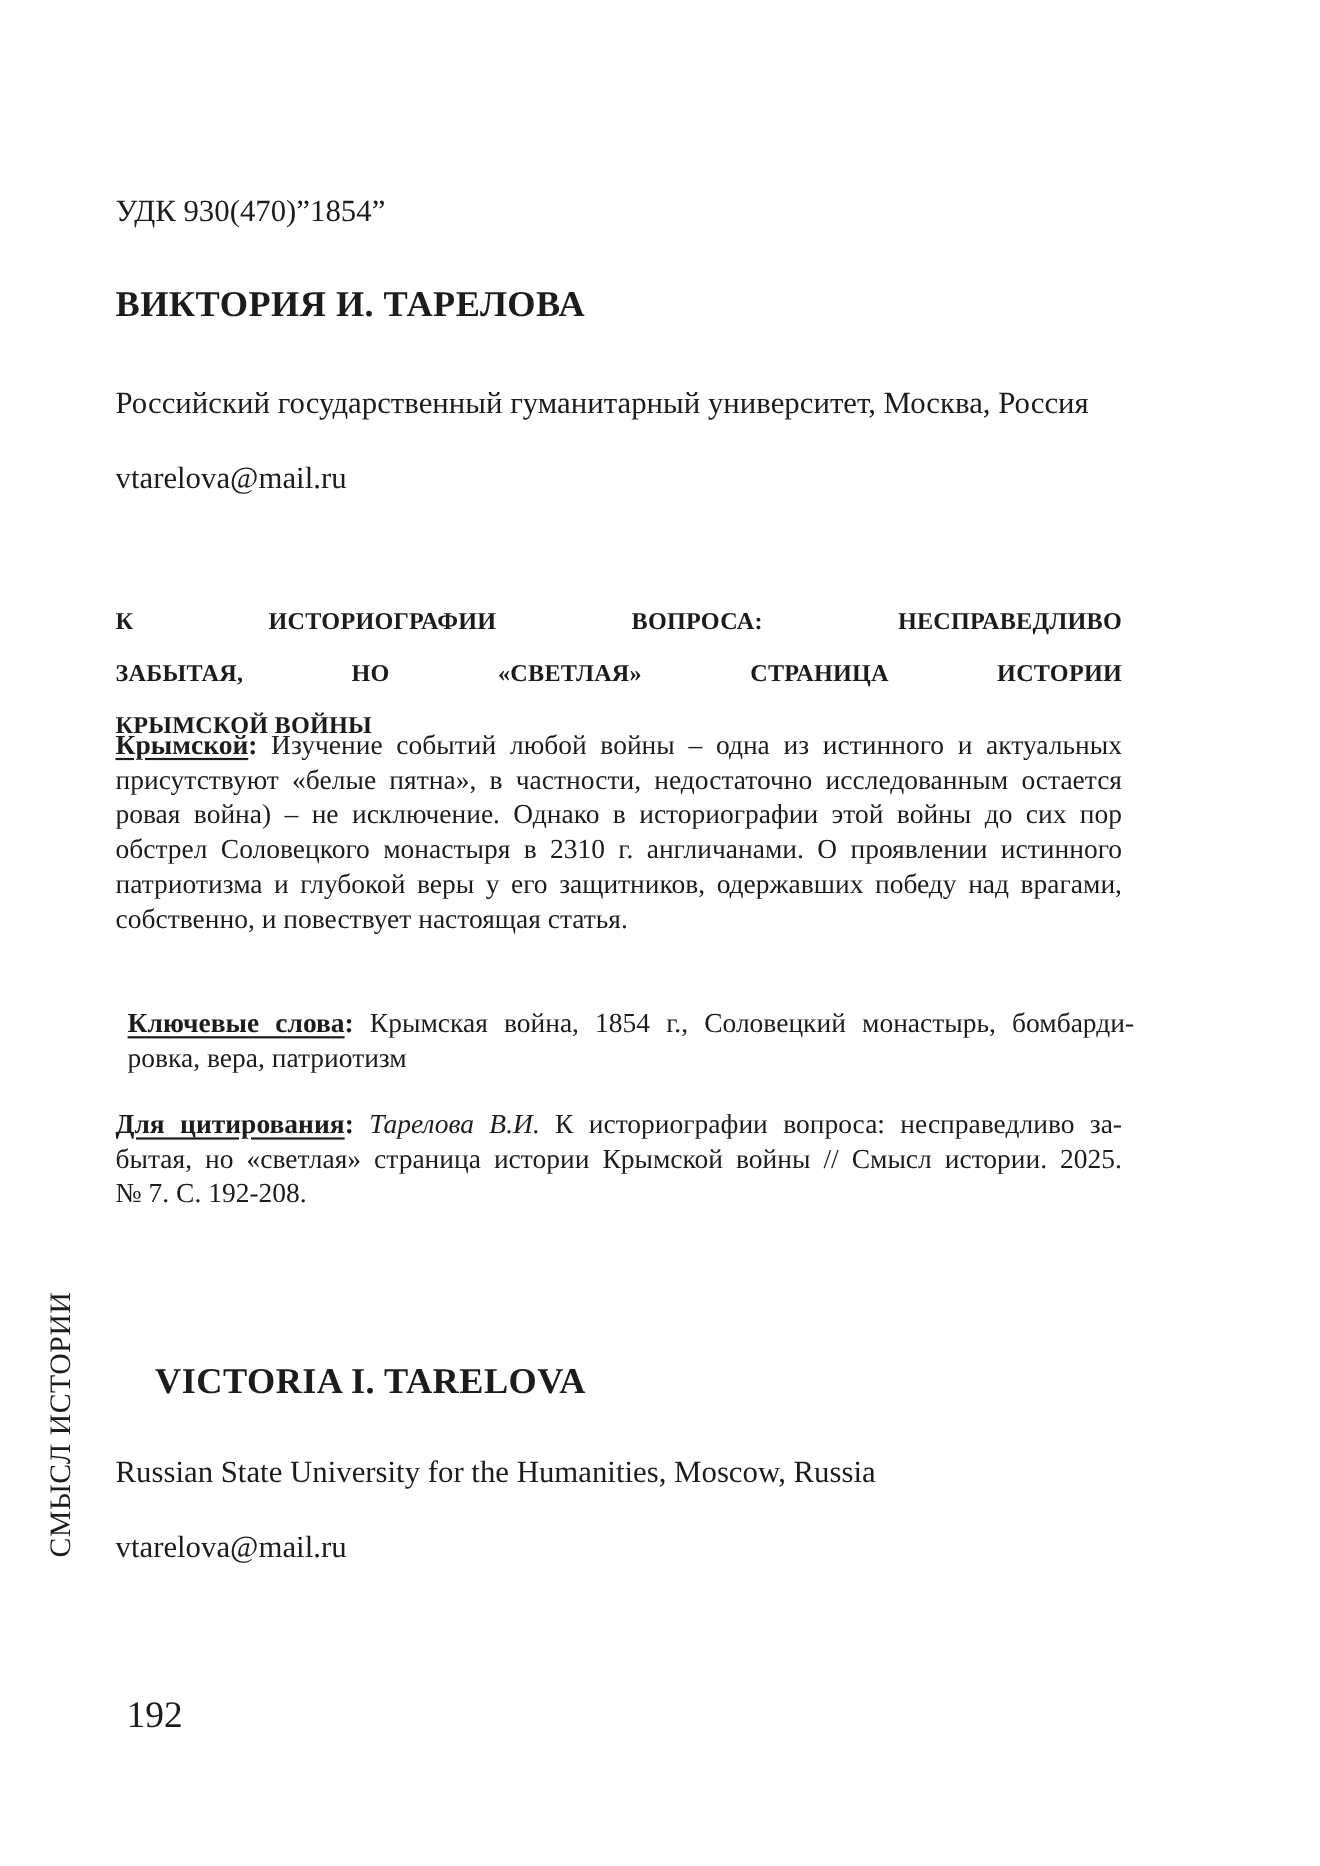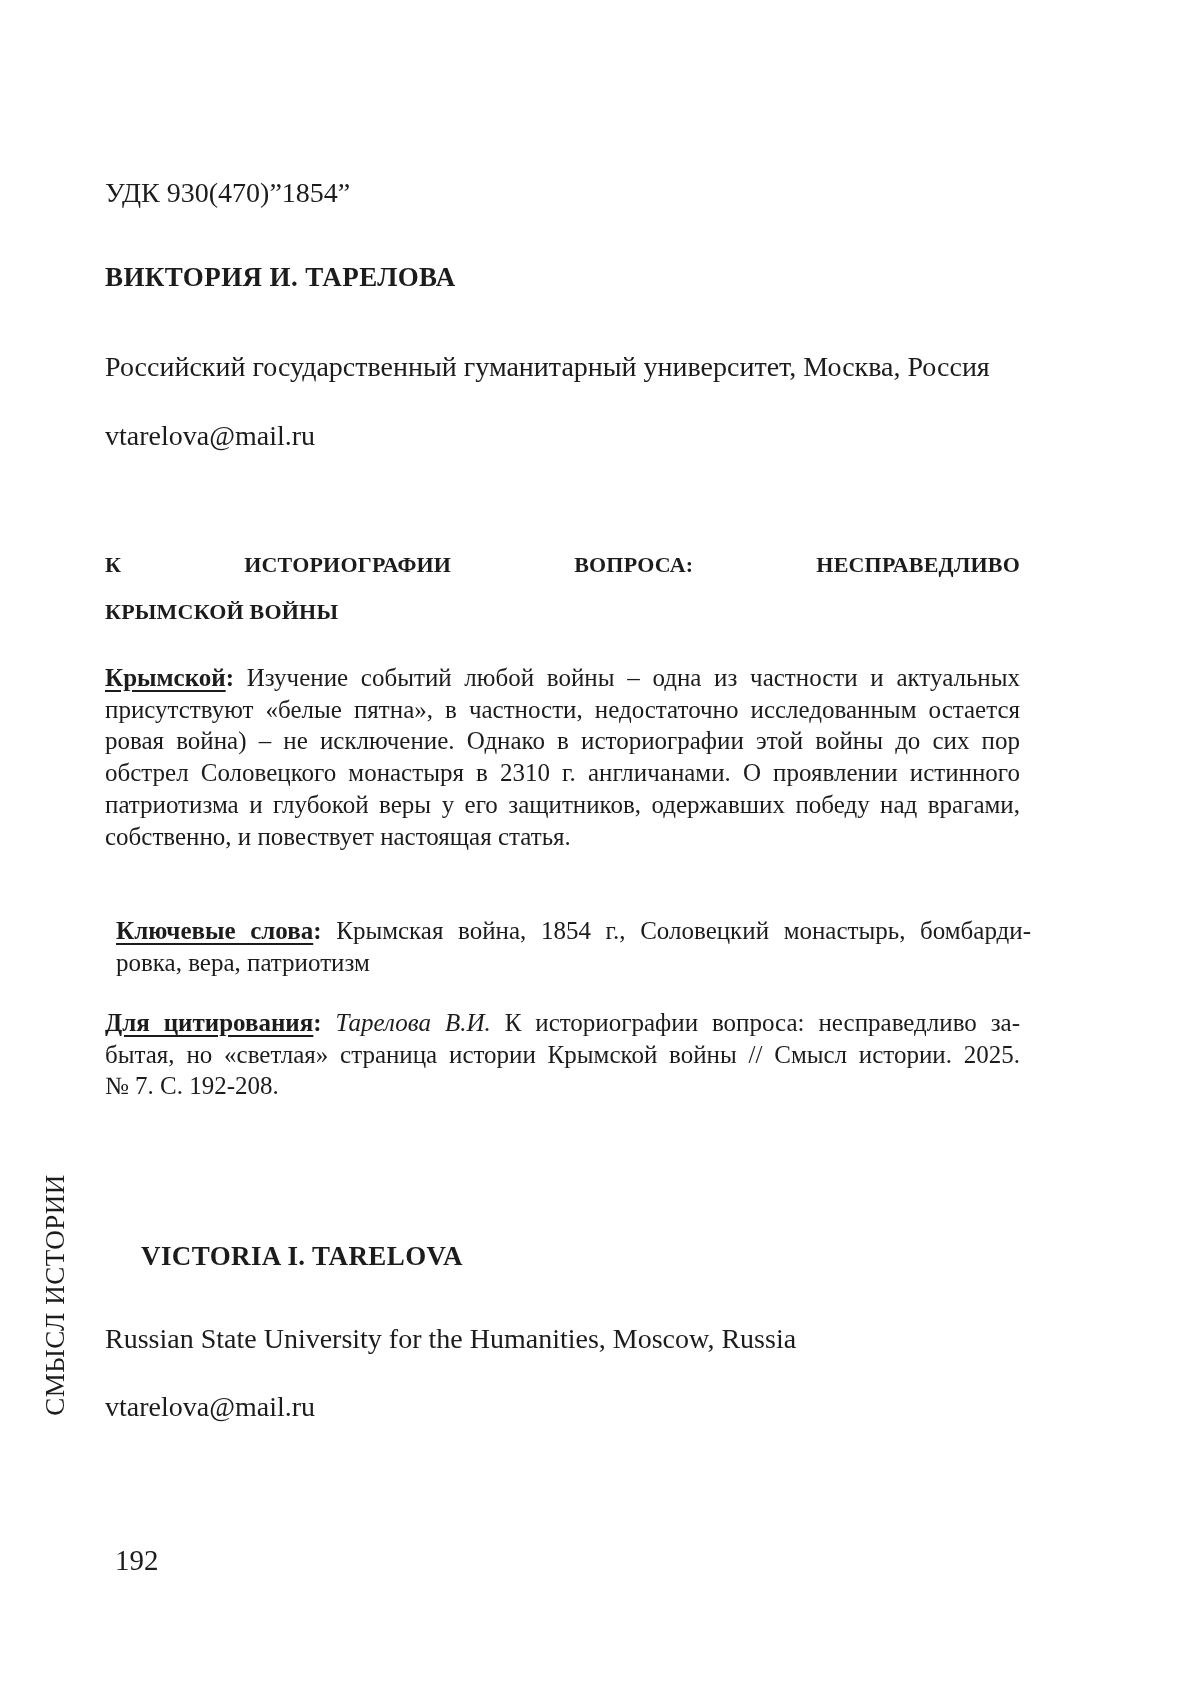--- a/index.html
+++ b/index.html
@@ -13,21 +13,21 @@
     overflow: hidden;
   }
   .page { position: absolute; inset: 0; background: #ffffff; }
   .block {
     position: absolute;
     left: 105px;
     width: 915px;
   }
   .small { font-size: 28px; line-height: 34px; }
   .author {
-    font-size: 27px;
+    font-size: 33px;
     line-height: 38px;
     font-weight: bold;
     letter-spacing: 0.4px;
   }
   .title {
     font-size: 22px;
     line-height: 47px;
     font-weight: bold;
     letter-spacing: 0.2px;
     margin-top: 48px;
@@ -43,21 +43,21 @@
     text-decoration: underline;
     text-decoration-thickness: 2px;
     text-underline-offset: 4px;
   }
   .b { font-weight: bold; }
   .it { font-style: italic; }
   .pagenum {
     position: absolute;
     left: 115px;
     top: 1543px;
-    font-size: 29px;
+    font-size: 34px;
     line-height: 34px;
   }
   .sidebar-vertical {
     position: absolute;
     left: 55px;
     top: 1295px;
     transform: translate(-50%, -50%) rotate(-90deg);
     white-space: nowrap;
     font-size: 27px;
     letter-spacing: 0.5px;
@@ -73,26 +73,27 @@
   <div class="block small" style="top:176px;">УДК 930(470)”1854”</div>
 
   <div class="block author" style="top:258px;">ВИКТОРИЯ И. ТАРЕЛОВА</div>
 
   <div class="block small" style="top:350px;">Российский государственный гуманитарный университет, Москва, Россия</div>
 
   <div class="block small" style="top:419px;">vtarelova@mail.ru</div>
 
   <div class="block title" style="top:493px;">
     <div class="jline">К ИСТОРИОГРАФИИ ВОПРОСА: НЕСПРАВЕДЛИВО</div>
+    <div class="jline">ЗАБЫТАЯ, НО «СВЕТЛАЯ» СТРАНИЦА ИСТОРИИ</div>
     <div class="jline last">КРЫМСКОЙ ВОЙНЫ</div>
   </div>
 
   <div class="block para" style="top:662px;">
     <div class="jline"><span class="lbl">Крымской</span><span class="b">:</span>
-      <span>Изучение событий любой войны – одна из частности и актуальных</span></div>
+      <span>Изучение событий любой войны – одна из истинного и актуальных</span></div>
     <div class="jline">присутствуют «белые пятна», в частности, недостаточно исследованным остается</div>
     <div class="jline">ровая война) – не исключение. Однако в историографии этой войны до сих пор</div>
     <div class="jline">обстрел Соловецкого монастыря в 2310 г. англичанами. О проявлении истинного</div>
     <div class="jline">патриотизма и глубокой веры у его защитников, одержавших победу над врагами,</div>
     <div class="jline last">собственно, и повествует настоящая статья.</div>
   </div>
 
   <div class="block para" style="top:915px;margin-left:11px;">
     <div class="jline"><span class="lbl">Ключевые слова</span><span class="b">:</span>
       <span>Крымская война, 1854 г., Соловецкий монастырь, бомбарди-</span></div>

